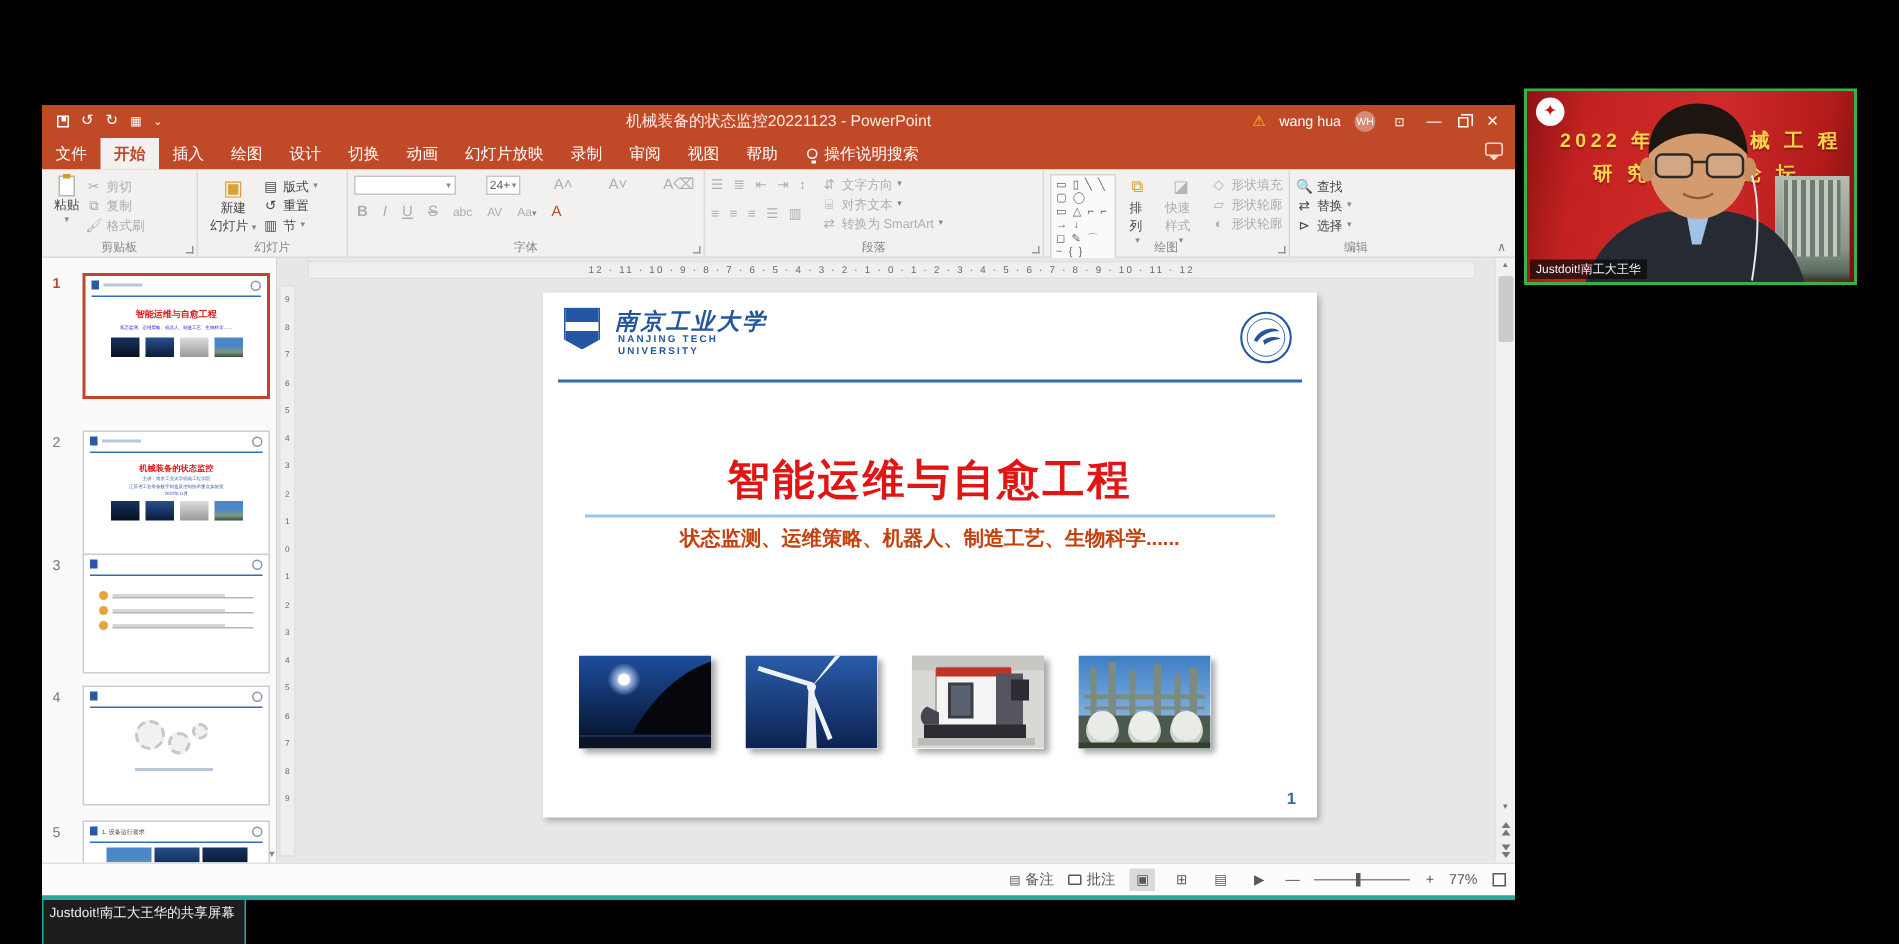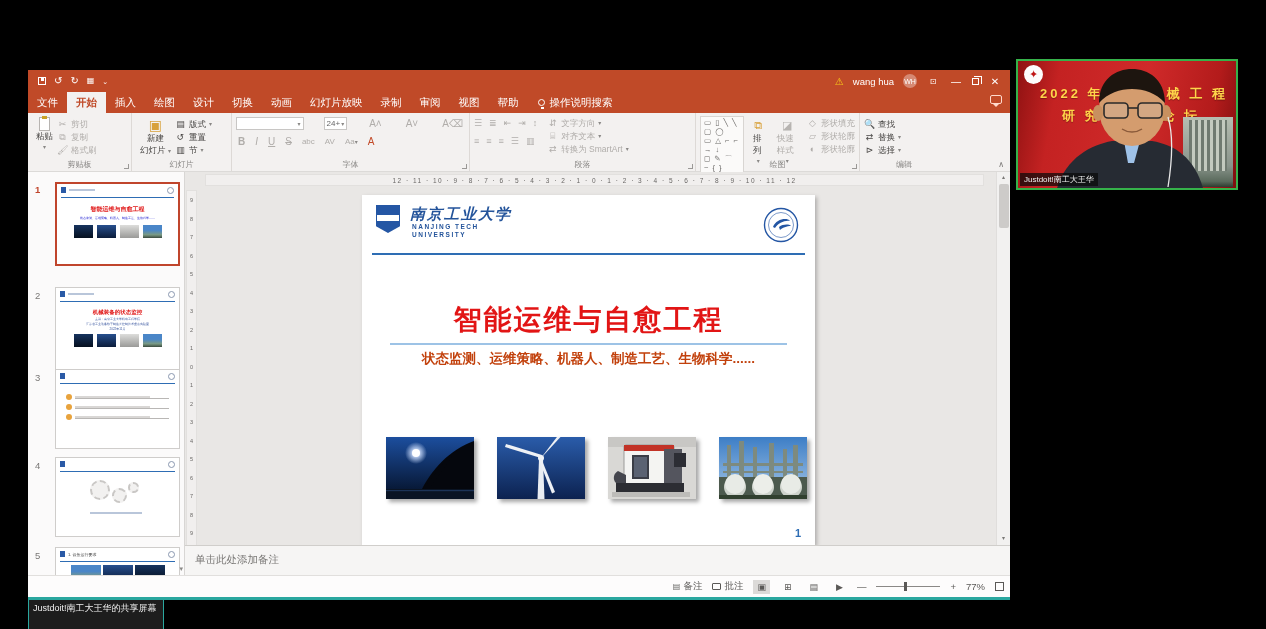--- a/index.html
+++ b/index.html
@@ -76,21 +76,21 @@
   .brow { display:flex; align-items:center; gap:3px; margin:4px 10px 0 10px; }
   .bdot { width:6px; height:6px; border-radius:50%; background:#e8a33d; flex:none; }
   .bline { flex:1; height:3px; border-bottom:1px solid #b9b7b5; background:linear-gradient(#d9d7d5,#d9d7d5) no-repeat 0 0/80% 2px; }
   .gear { border:2px dashed #c9c7c5; border-radius:50%; background:#f2f1f0; position:absolute; }
   .thumb-scroll { position:absolute; right:1px; bottom:2px; font-size:7px; color:#8a8886; }
 
   
   .editarea { position:relative; flex:1; height:100%; background:#e9e7e5; overflow:hidden; }
   .hruler { position:absolute; left:20px; right:26px; top:2px; height:12px; text-align:center; font-size:6.5px; color:#6a6866; letter-spacing:1.5px; background:#f1efee; border:1px solid #e2e0de; line-height:12px; white-space:nowrap; overflow:hidden; }
   .vruler { position:absolute; left:1px; top:18px; width:11px; bottom:4px; background:#f1efee; border:1px solid #e2e0de; font-size:5.5px; color:#6a6866; text-align:center; white-space:pre-line; line-height:18.5px; overflow:hidden; }
-  .canvas { position:absolute; left:177px; top:23px; width:453px; height:350px; background:#fff; box-shadow:2px 2px 4px rgba(0,0,0,.25); }
+  .canvas { position:absolute; left:177px; top:23px; width:516px; height:350px; background:#fff; box-shadow:2px 2px 4px rgba(0,0,0,.25); }
   .vsb { position:absolute; right:0; top:0; width:14px; height:100%; background:#f2f1f0; border-left:1px solid #e0dedc; }
   .vsb .arr { position:absolute; left:0; width:100%; text-align:center; font-size:6px; color:#7a7876; }
   .vsb .thumb { position:absolute; left:2px; top:12px; width:10px; height:44px; background:#cdcbc9; border-radius:2px; }
   .dbl { position:absolute; left:3px; width:8px; display:flex; flex-direction:column; align-items:center; gap:1px; }
   .tri-u { width:0; height:0; border-left:3px solid transparent; border-right:3px solid transparent; border-bottom:4px solid #7a7876; }
   .tri-d { width:0; height:0; border-left:3px solid transparent; border-right:3px solid transparent; border-top:4px solid #7a7876; }
 
   
   .sl-head { position:absolute; left:14px; top:10px; right:14px; height:44px; }
   .shield { width:24px; height:28px; background:linear-gradient(#2456a4 0 34%,#fff 34% 56%,#2456a4 56% 100%); clip-path:polygon(0 0,100% 0,100% 76%,50% 100%,0 76%); border:1px solid #2456a4; float:left; }
@@ -143,20 +143,21 @@
 <div class="win">
 
   <div class="titlebar">
     <div class="qat">
       <span class="floppy"></span>
       <span class="ic">↺</span>
       <span class="ic">↻</span>
       <span class="ic" style="font-size:8px;">▦</span>
       <span class="ic" style="font-size:7px;">⌄</span>
     </div>
+    <div class="tb-title">机械装备的状态监控20221123 - PowerPoint</div>
     <div class="tb-right">
       <span class="warn">⚠</span>
       <span class="uname">wang hua</span>
       <span class="avatar">WH</span>
       <span class="winbtn" style="font-size:8px;">⊡</span>
       <span class="winbtn">—</span>
       <span class="restore-ic"></span>
       <span class="winbtn">✕</span>
     </div>
   </div>
@@ -592,23 +593,20 @@
             <span class="tri-u"></span>
           </span>
         <span class="dbl" style="bottom:3px;">
             <span class="tri-d"></span>
             <span class="tri-d"></span>
           </span>
       </div>
     </div>
   </div>
 
-  <div class="notesbar">
-    <span>单击此处添加备注</span>
-  </div>
 
   <div class="statusbar">
     <div class="st-right">
       <span style="display:flex; align-items:center; gap:3px;">
           <span style="font-size:8px;">▤</span>
           <span>备注</span>
         </span>
       <span style="display:flex; align-items:center; gap:3px;">
           <span class="stbubble"></span>
           <span>批注</span>

